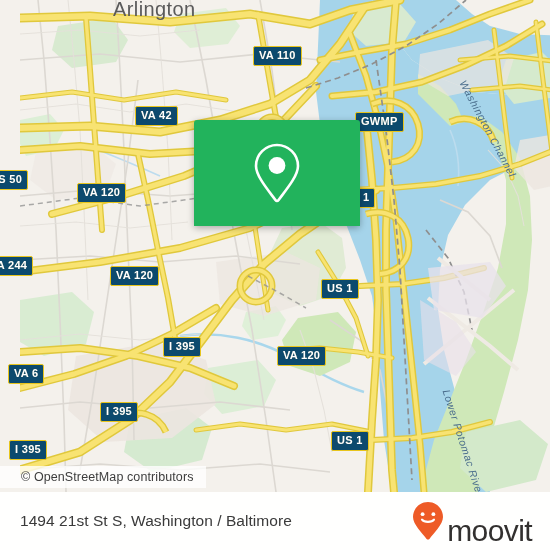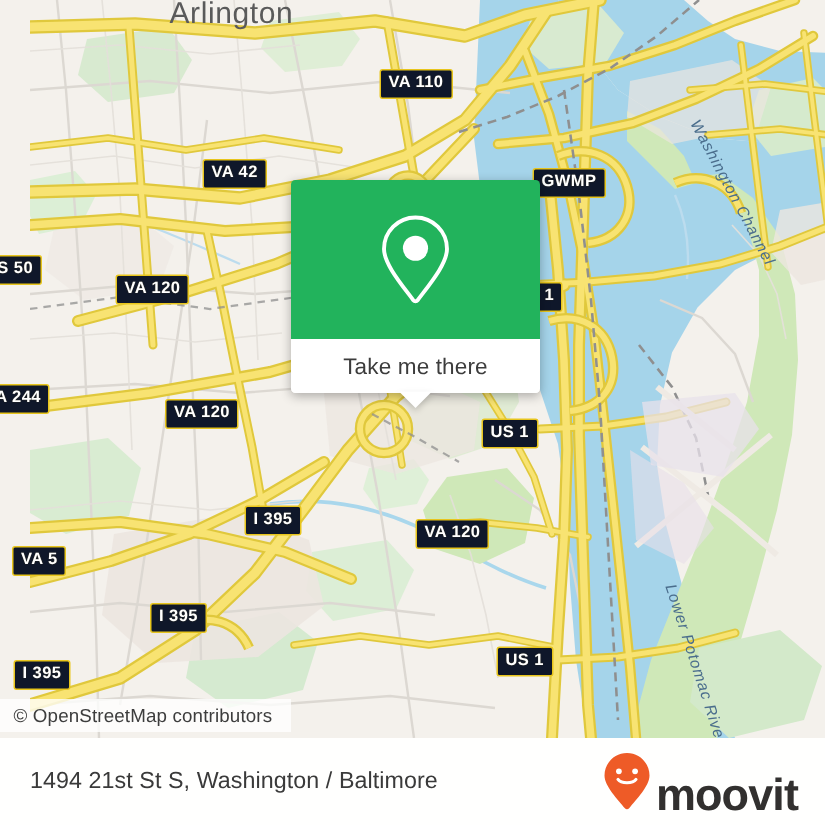--- a/index.html
+++ b/index.html
@@ -45,21 +45,21 @@
   .water-label {
     font-size: 10.5px;
     color: #4a6d8c;
     font-style: italic;
     letter-spacing: .6px;
   }
 
   
   .shield {
     position: absolute;
-    background: #0f172a;
+    background: #0c4a6e;
     border: 1.6px solid #e8c51c;
     border-radius: 2px;
     color: #ffffff;
     font-family: "Liberation Sans", sans-serif;
     font-size: 11px;
     font-weight: bold;
     line-height: 15px;
     height: 15px;
     padding: 1px 5px 2px 5px;
     white-space: nowrap;
@@ -112,21 +112,21 @@
     border-top: 11px solid #ffffff;
     filter: drop-shadow(0 2px 2px rgba(0,0,0,.18));
   }
 
   
   .attrib {
     position: absolute;
     left: 0;
     top: 466px;
     background: rgba(255,255,255,.78);
-    padding: 4px 12px 4px 9px;
+    padding: 4px 12px 4px 21px;
     font-size: 12.5px;
     color: #3d3d3d;
     z-index: 45;
     letter-spacing: .1px;
   }
 
   
   .footer {
     position: absolute;
     left: 0;
@@ -149,21 +149,21 @@
   .brand {
     display: flex;
     align-items: center;
     gap: 2px;
   }
   .brand-word {
     font-size: 30px;
     line-height: 30px;
     color: #32302f;
     letter-spacing: -.6px;
-    font-weight: bold;
+    font-weight: normal;
     margin-top: 19px;
   }
 </style>
 </head>
 <body>
 
 <div class="screen">
 
   <div class="map">
     <svg width="550" height="492" viewBox="0 0 550 492" xmlns="http://www.w3.org/2000/svg">
@@ -361,36 +361,32 @@
     <div class="shield" style="left:135px; top:106px;">VA 42</div>
     <div class="shield" style="left:355px; top:112px;">GWMP</div>
     <div class="shield" style="left:-16px; top:170px;">US 50</div>
     <div class="shield" style="left:77px; top:183px;">VA 120</div>
     <div class="shield" style="left:357px; top:188px;">1</div>
     <div class="shield" style="left:-16px; top:256px;">VA 244</div>
     <div class="shield" style="left:110px; top:266px;">VA 120</div>
     <div class="shield" style="left:321px; top:279px;">US 1</div>
     <div class="shield" style="left:163px; top:337px;">I 395</div>
     <div class="shield" style="left:277px; top:346px;">VA 120</div>
-    <div class="shield" style="left:8px; top:364px;">VA 5</div>
+    <div class="shield" style="left:8px; top:364px;">VA 6</div>
     <div class="shield" style="left:100px; top:402px;">I 395</div>
     <div class="shield" style="left:331px; top:431px;">US 1</div>
     <div class="shield" style="left:9px; top:440px;">I 395</div>
   </div>
 
   <div class="card">
     <div class="card-top">
       <svg width="52" height="62" viewBox="0 0 52 62">
         <path d="M26 3 C14.4 3 5 12.4 5 24 C5 34 17 48 24.6 58.2 C25.3 59.1 26.7 59.1 27.4 58.2 C35 48 47 34 47 24 C47 12.4 37.6 3 26 3 Z" fill="none" stroke="#ffffff" stroke-width="2.6"></path>
         <circle cx="26" cy="23.5" r="8.4" fill="#ffffff"></circle>
       </svg>
-    </div>
-    <div class="card-bottom">
-      <span class="card-cta">Take me there</span>
-      <span class="card-tail"></span>
     </div>
   </div>
 
   <div class="attrib">© OpenStreetMap contributors</div>
 
   <div class="footer">
     <span class="footer-address">1494 21st St S, Washington / Baltimore</span>
     <span class="brand">
       <svg width="34" height="40" viewBox="0 0 34 40">
         <path d="M17 1 C8.7 1 2 7.7 2 16 C2 23.2 11 32 15.6 37.9 C16.3 38.8 17.7 38.8 18.4 37.9 C23 32 32 23.2 32 16 C32 7.7 25.3 1 17 1 Z" fill="#ee5b27"></path>

